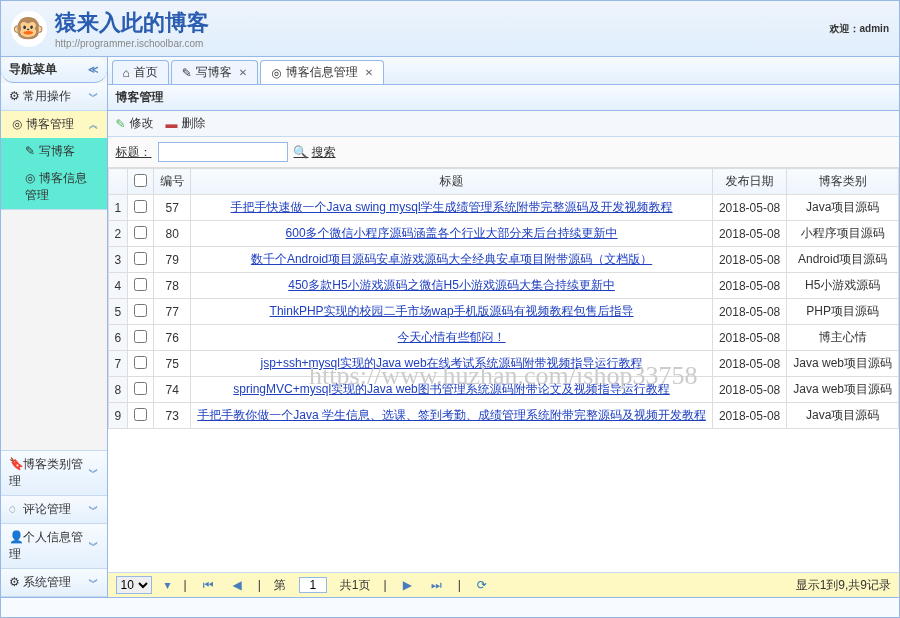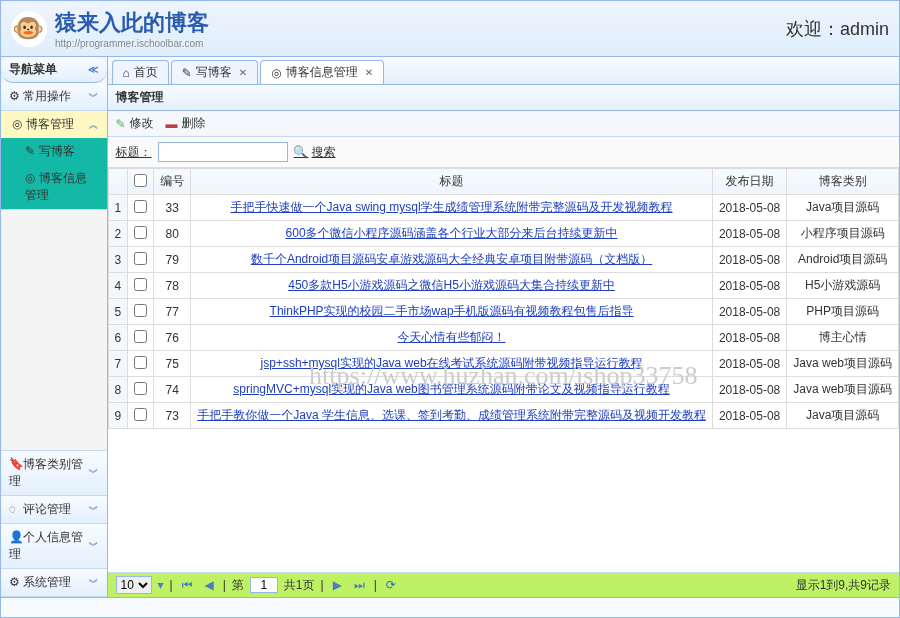--- a/index.html
+++ b/index.html
@@ -3,31 +3,31 @@
 <meta charset="utf-8">
 <style>
 * { box-sizing: border-box; margin: 0; padding: 0; }
 body { font-family: "Microsoft YaHei", Arial, sans-serif; font-size: 12px; color: #333; background: #fff; width: 900px; height: 618px; overflow: hidden; border: 1px solid #95b8e7; }
 .header { background: linear-gradient(#eef4fc, #e0eefc); border-bottom: 1px solid #95b8e7; padding: 4px 10px; height: 56px; display: flex; align-items: center; justify-content: space-between; }
 .logo-area { display: flex; align-items: center; gap: 8px; }
 .logo-img { width: 36px; height: 36px; background: #fff; border-radius: 50%; display: flex; align-items: center; justify-content: center; font-size: 26px; color: #2a5db0; }
 .logo-text { display: flex; flex-direction: column; }
 .site-title { font-size: 22px; color: #2a5db0; font-weight: bold; }
 .site-sub { font-size: 10px; color: #888; }
-.welcome { font-size: 18px; font-weight: normal; }
+.welcome { font-size: 10px; font-weight: bold; }
 .main { display: flex; height: 540px; }
 .sidebar { width: 155px; border-right: 1px solid #95b8e7; background: #f4f4f4; display: flex; flex-direction: column; }
 .sb-title { background: linear-gradient(#f7fbff,#e4f0fd); border-bottom: 1px solid #95b8e7; padding: 4px 8px; font-weight: bold; display: flex; justify-content: space-between; align-items: center; border-radius: 13px; }
 .collapse-icon { color: #4a7ebb; font-size: 10px; }
 .accordion { flex: 1; overflow-y: auto; }
 .acc-item { border-bottom: 1px solid #c5d9ef; }
 .acc-header { background: linear-gradient(#f7fbff,#e4f0fd); padding: 5px 8px; display: flex; justify-content: space-between; align-items: center; cursor: pointer; }
 .acc-header.active { background: #fef9c3; padding-left: 11px; }
 .acc-icon { display: inline-block; width: 14px; font-size: 12px; }
-.acc-body { background: #14b8a6; }
+.acc-body { background: #5eead4; }
 .acc-sub { padding: 5px 8px 5px 24px; cursor: pointer; }
 .acc-bottom { border-top: 1px solid #c5d9ef; }
 .content { flex: 1; display: flex; flex-direction: column; }
 .tabs { background: linear-gradient(#f7fbff,#e4f0fd); border-bottom: 1px solid #95b8e7; padding: 3px 4px 0; display: flex; gap: 2px; }
 .tab { border: 1px solid #95b8e7; border-bottom: none; border-radius: 4px 4px 0 0; padding: 3px 10px; background: #eef5ff; display: flex; align-items: center; gap: 4px; cursor: pointer; }
 .tab.active { background: #fff; }
 .tab-close { font-size: 10px; color: #666; margin-left: 3px; }
 .panel-title { background: linear-gradient(#f7fbff,#e4f0fd); border-bottom: 1px solid #95b8e7; padding: 4px 8px; font-weight: bold; }
 .toolbar { background: #f4f8fd; border-bottom: 1px solid #c5d9ef; padding: 4px 8px; display: flex; gap: 12px; }
 .tb-btn { display: flex; align-items: center; gap: 4px; cursor: pointer; }
@@ -36,21 +36,21 @@
 .search-input { border: 1px solid #95b8e7; padding: 2px 4px; width: 130px; height: 20px; }
 .search-btn { display: flex; align-items: center; gap: 3px; cursor: pointer; }
 .table-wrap { flex: 1; overflow: auto; position: relative; }
 table { border-collapse: collapse; width: 100%; }
 th, td { border: 1px solid #ddd; padding: 4px 6px; text-align: center; font-size: 12px; white-space: nowrap; }
 th { background: linear-gradient(#f7fbff,#eef5fd); font-weight: normal; }
 td.row-num { background: #f4f8fd; width: 24px; }
 td.link a { color: #2040c0; text-decoration: underline; }
 .checkbox { width: 13px; height: 13px; }
 .watermark { position: absolute; top: 50%; left: 50%; transform: translate(-50%, -30%); font-size: 26px; color: #ccc; font-family: serif; pointer-events: none; }
-.pager { border-top: 1px solid #c5d9ef; background: #bef264; padding: 3px 8px; display: flex; align-items: center; gap: 6px; font-size: 12px; }
+.pager { border-top: 1px solid #c5d9ef; background: #fef9c3; padding: 3px 8px; display: flex; align-items: center; gap: 13px; font-size: 12px; }
 .pager select, .pager input { border: 1px solid #95b8e7; font-size: 12px; }
 .pager .pg-input { width: 28px; text-align: center; }
 .pager .pg-btn { cursor: pointer; color: #4a7ebb; padding: 0 3px; }
 .pager .spacer { flex: 1; }
 .footer { border-top: 1px solid #95b8e7; text-align: center; padding: 21px; font-size: 11px; color: #555; background: #f7fbff; }
 .col-id { width: 50px; } .col-date { width: 100px; } .col-cat { width: 120px; } .col-chk { width: 26px; }
 </style>
 </head>
 <body>
 
@@ -166,21 +166,21 @@
             <th class="col-id">编号</th>
             <th>标题</th>
             <th class="col-date">发布日期</th>
             <th class="col-cat">博客类别</th>
           </tr>
         </thead>
         <tbody id="tbody">
             <tr>
      <td class="row-num">1</td>
      <td><input type="checkbox" class="checkbox" style=""></td>
-     <td>33</td>
+     <td>57</td>
      <td class="link"><a href="#">手把手快速做一个Java swing mysql学生成绩管理系统附带完整源码及开发视频教程</a></td>
      <td>2018-05-08</td>
      <td>Java项目源码</td>
    </tr>
             <tr>
      <td class="row-num">2</td>
      <td><input type="checkbox" class="checkbox" style=""></td>
      <td>80</td>
      <td class="link"><a href="#">600多个微信小程序源码涵盖各个行业大部分来后台持续更新中</a></td>
      <td>2018-05-08</td>

